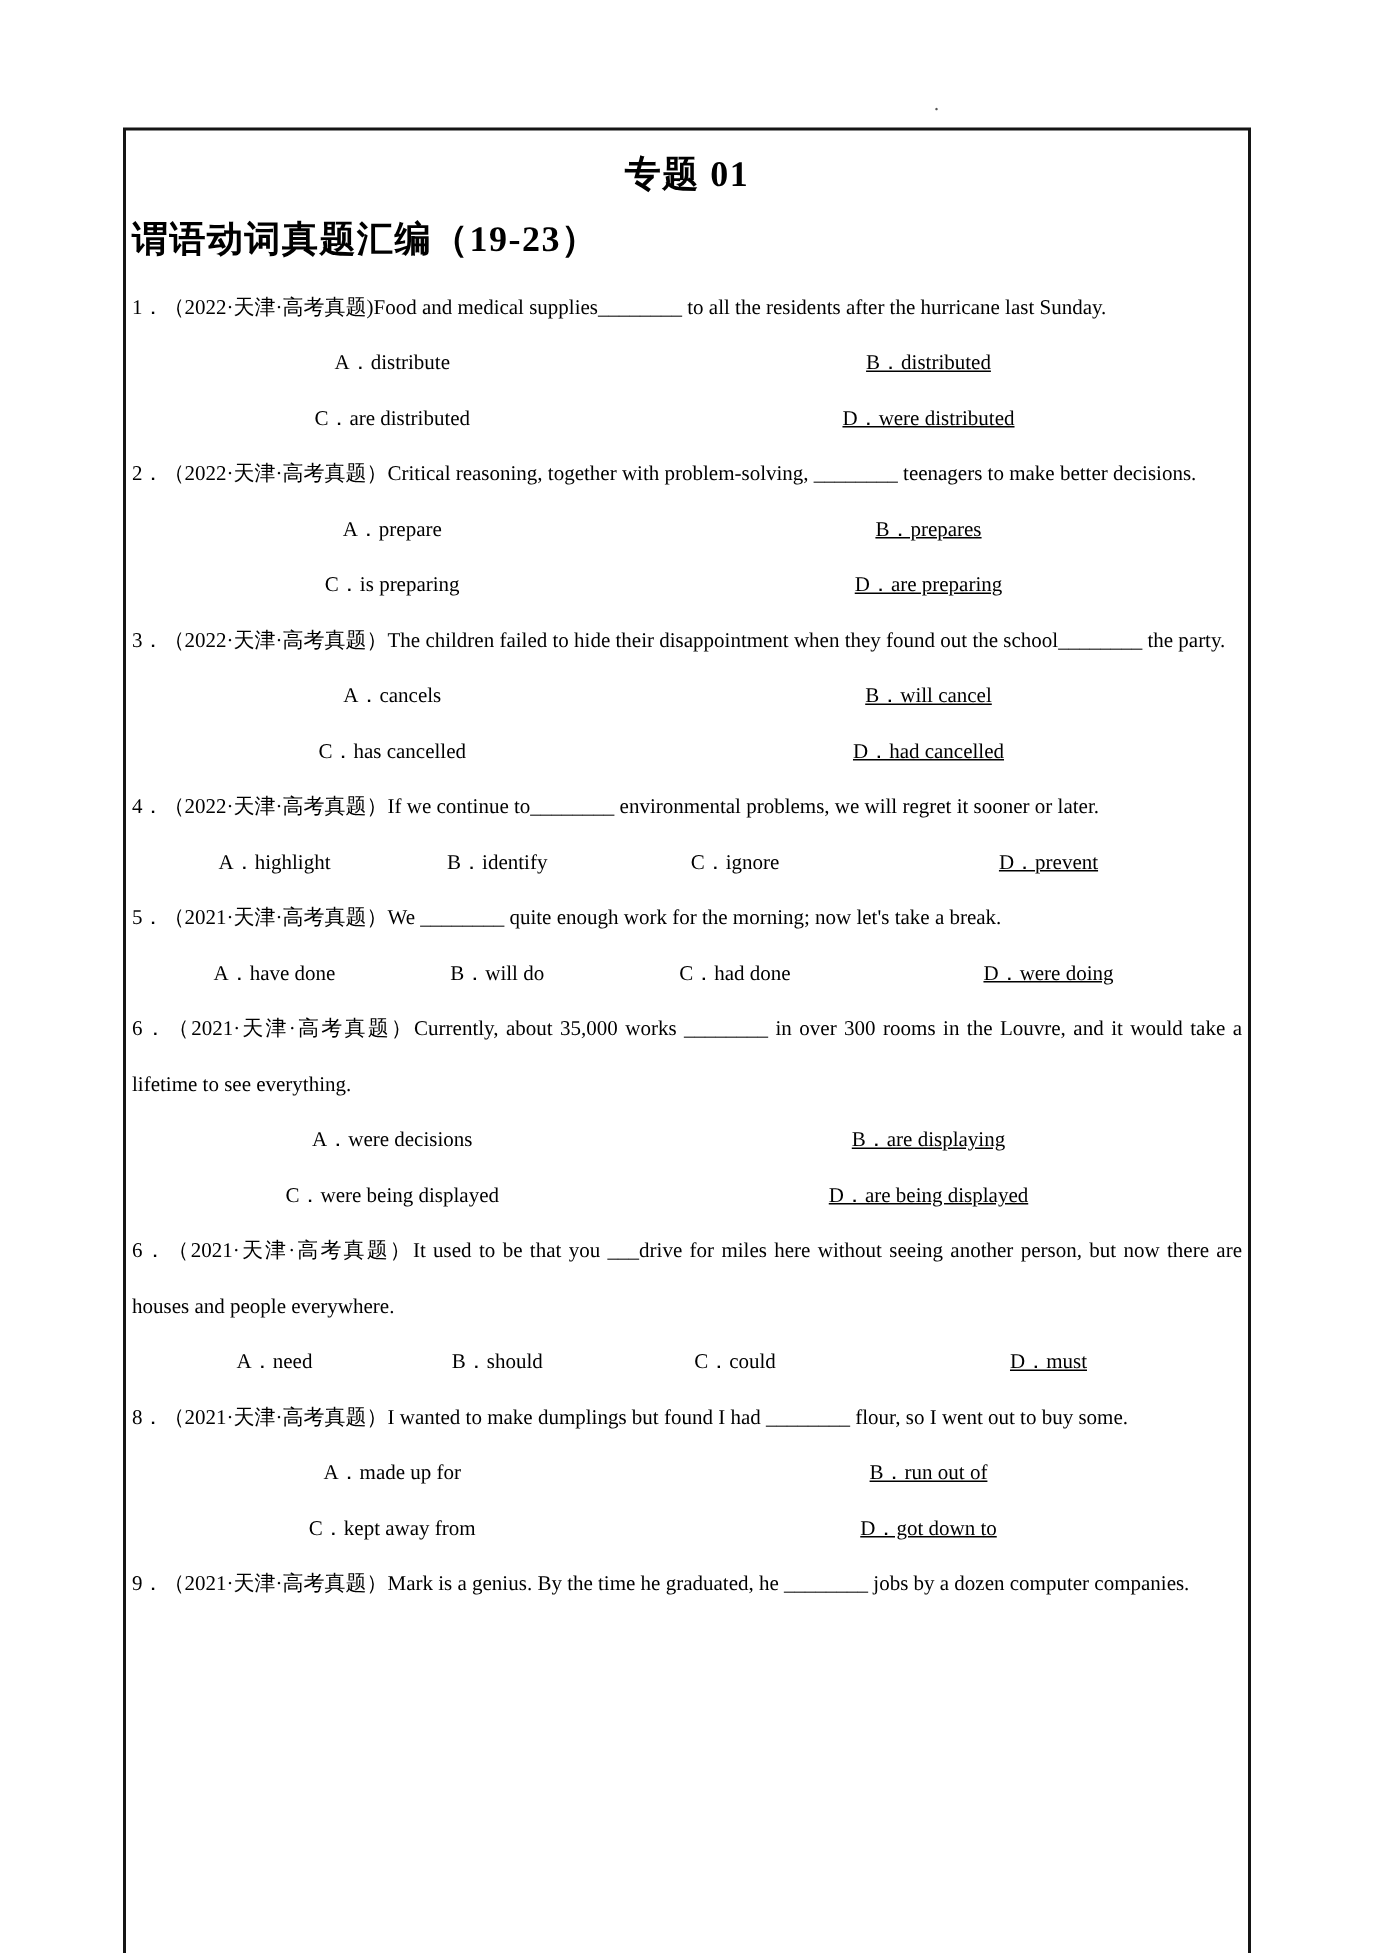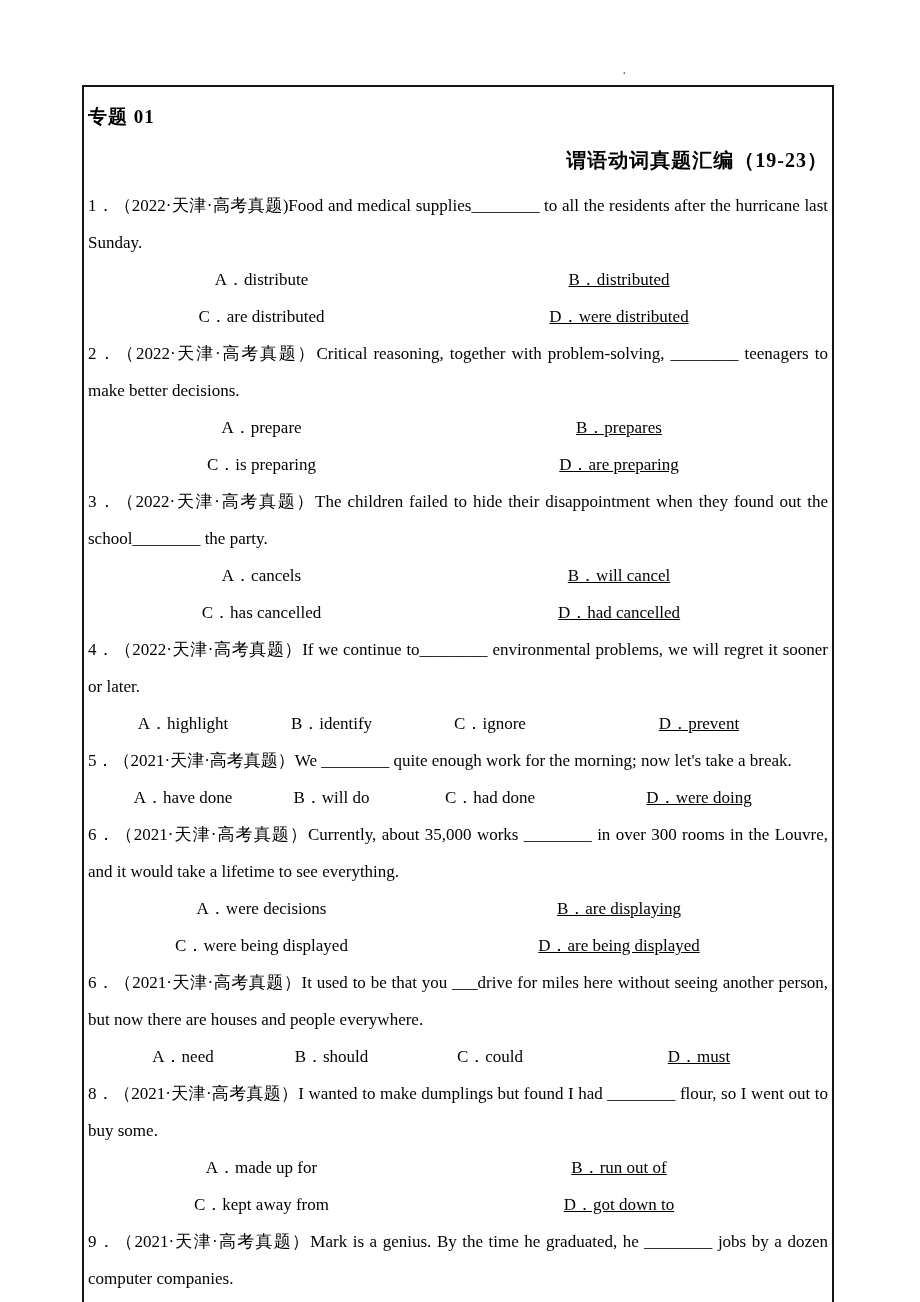--- a/index.html
+++ b/index.html
@@ -28,36 +28,37 @@
     left: 82px;
     top: 85px;
     width: 752px;
     height: 1400px; 
     border: 2px solid #151515;
     box-sizing: border-box;
     padding: 12px 4px 0 4px;
     background: #ffffff;
   }
   .doc-title {
+    text-align: center;
     font-weight: bold;
-    font-size: 19px;
+    font-size: 24px;
     line-height: 36px;
     letter-spacing: 1px;
   }
   .doc-subtitle {
-    text-align: right;
+    text-align: left;
     font-weight: bold;
-    font-size: 20px;
+    font-size: 24px;
     line-height: 50px;
     letter-spacing: 1px;
     font-family: Liberation Serif, serif;
   }
   .questions {
     margin-top: 2px;
-    font-size: 17px;
+    font-size: 14px;
   }
   .stem {
     line-height: 37px;
     text-align: justify;
   }
   .opt-row {
     line-height: 37px;
     padding-left: 25px;
     display: flex;
     white-space: nowrap;

